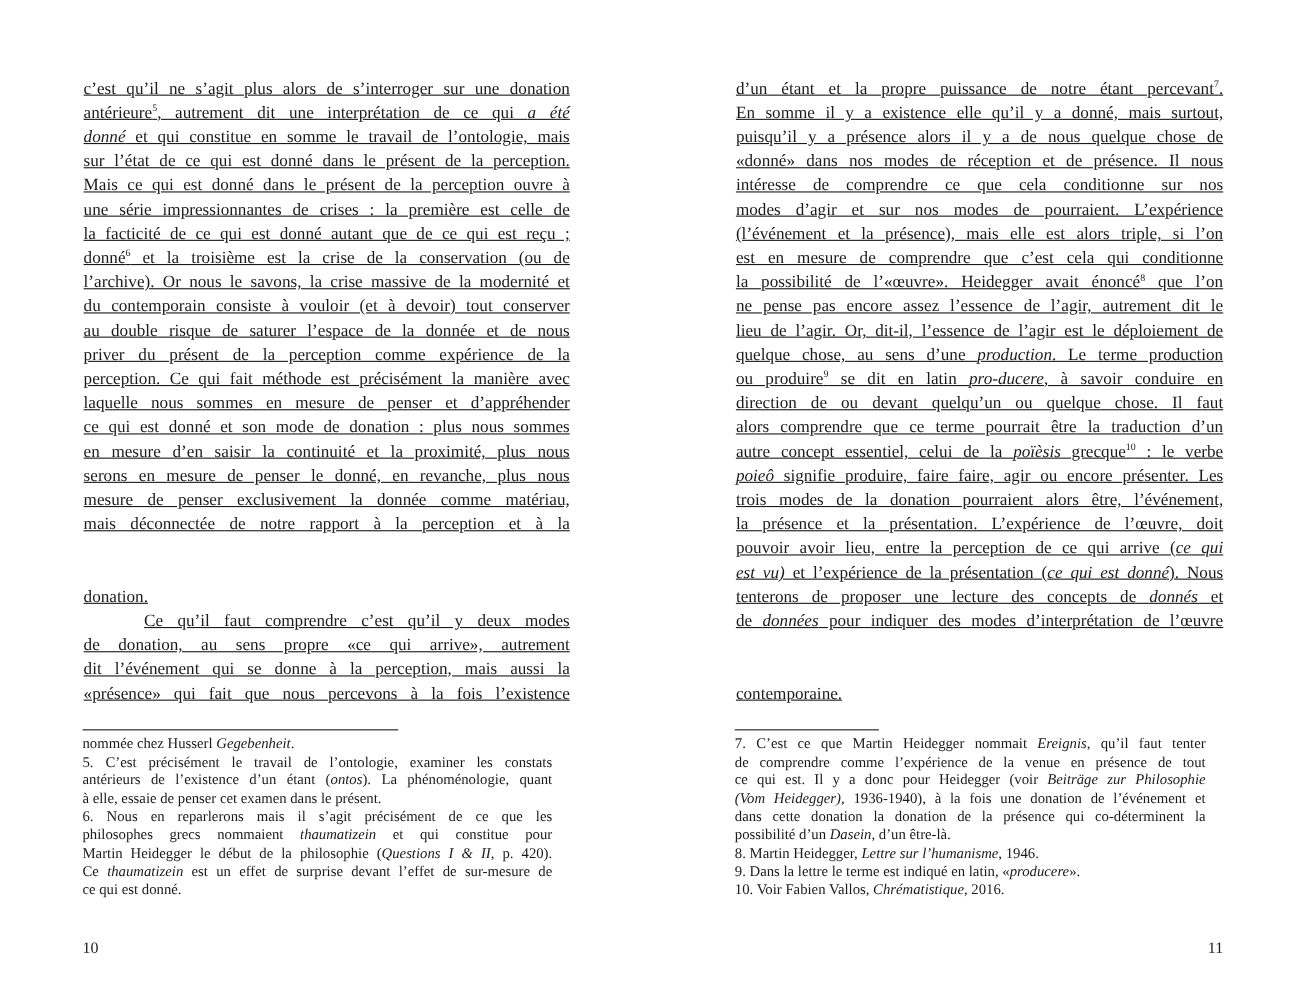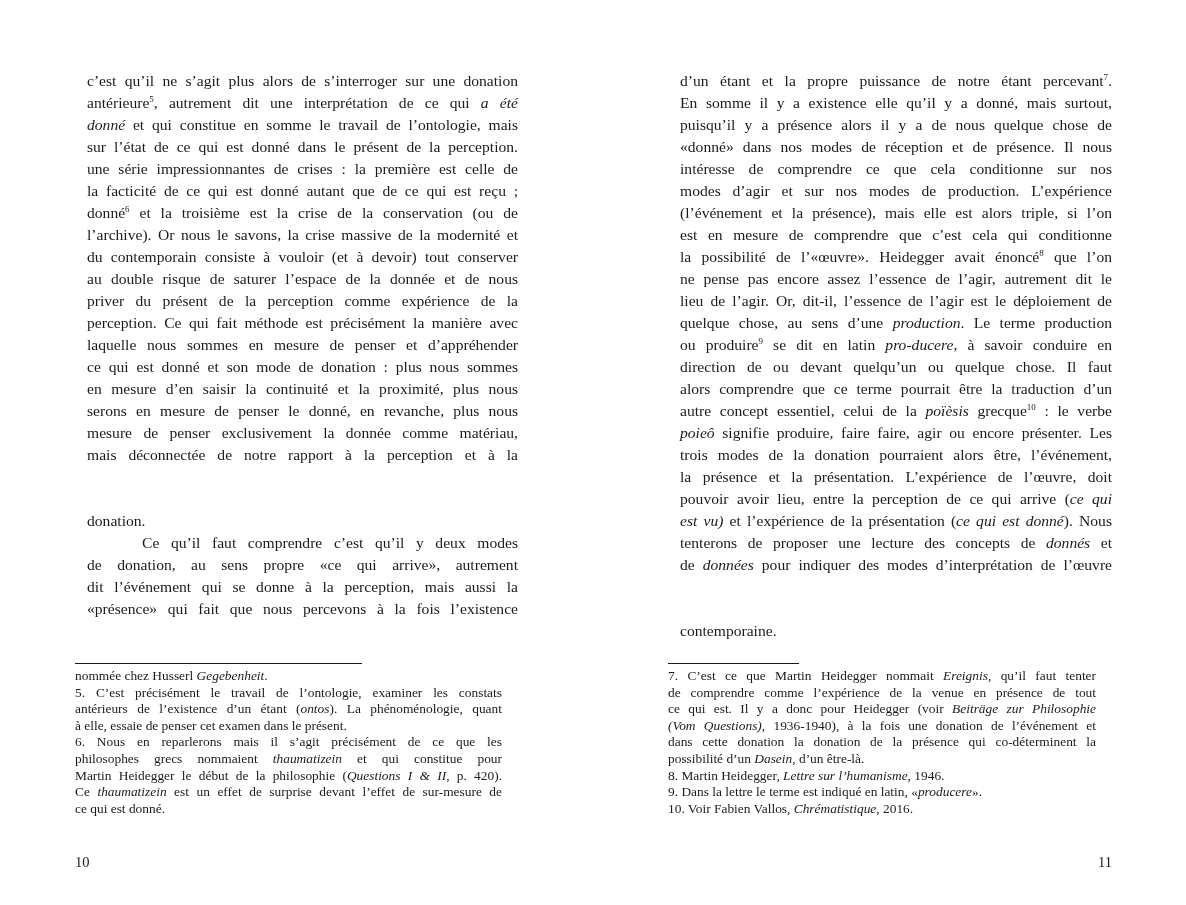--- a/index.html
+++ b/index.html
@@ -1,21 +1,21 @@
 <!DOCTYPE html>
 <html><head>
 <meta charset="utf-8">
 <style>
   html, body { margin: 0; padding: 0; background: #ffffff; }
   body { width: 1186px; height: 905px; position: relative; overflow: hidden;
          font-family: "Liberation Serif", "DejaVu Serif", serif; color: #1a1a1a; }
   .page { position: absolute; top: 0; height: 905px; }
   #page-left { left: 75px; width: 443px; }
   #page-right { left: 668px; width: 444px; }
-  .body-text { position: absolute; top: 70px; left: 12px; right: 0; }
+  .body-text { position: absolute; top: 70px; left: 1px; right: 0; text-decoration: underline; }
   .line { height: 22px; line-height: 22px; font-size: 15.6px; white-space: nowrap;
           text-align: justify; text-align-last: justify; overflow: visible; }
   .line.last { text-align-last: left; margin-top: 44px; }
   .line.indent { padding-left: 55px; }
   .fn-rule { position: absolute; height: 1px; background: #1a1a1a; }
   #page-left .fn-rule { top: 663px; left: 0; width: 287px; }
   #page-right .fn-rule { top: 663px; left: 0; width: 131px; }
   .footnotes { position: absolute; top: 668px; left: 0; right: 16px; }
   .fline { height: 16.6px; line-height: 16.6px; font-size: 13.4px; white-space: nowrap;
            text-align: justify; text-align-last: justify; }
@@ -28,20 +28,21 @@
 </style>
 </head>
 <body>
 
 <div class="page" id="page-left">
   <div class="body-text">
       <div class="line">c’est qu’il ne s’agit plus alors de s’interroger sur une donation</div>
       <div class="line">antérieure<sup>5</sup>, autrement dit une interprétation de ce qui <i>a été</i></div>
       <div class="line"><i>donné</i> et qui constitue en somme le travail de l’ontologie, mais</div>
       <div class="line">sur l’état de ce qui est donné dans le présent de la perception.</div>
+      <div class="line">Mais ce qui est donné dans le présent de la perception ouvre à</div>
       <div class="line">une série impressionnantes de crises : la première est celle de</div>
       <div class="line">la facticité de ce qui est donné autant que de ce qui est reçu ;</div>
       <div class="line">donné<sup>6</sup> et la troisième est la crise de la conservation (ou de</div>
       <div class="line">l’archive). Or nous le savons, la crise massive de la modernité et</div>
       <div class="line">du contemporain consiste à vouloir (et à devoir) tout conserver</div>
       <div class="line">au double risque de saturer l’espace de la donnée et de nous</div>
       <div class="line">priver du présent de la perception comme expérience de la</div>
       <div class="line">perception. Ce qui fait méthode est précisément la manière avec</div>
       <div class="line">laquelle nous sommes en mesure de penser et d’appréhender</div>
       <div class="line">ce qui est donné et son mode de donation : plus nous sommes</div>
@@ -70,21 +71,21 @@
   <div class="folio">10</div>
 </div>
 
 <div class="page" id="page-right">
   <div class="body-text">
       <div class="line">d’un étant et la propre puissance de notre étant percevant<sup>7</sup>.</div>
       <div class="line">En somme il y a existence elle qu’il y a donné, mais surtout,</div>
       <div class="line">puisqu’il y a présence alors il y a de nous quelque chose de</div>
       <div class="line">«donné» dans nos modes de réception et de présence. Il nous</div>
       <div class="line">intéresse de comprendre ce que cela conditionne sur nos</div>
-      <div class="line">modes d’agir et sur nos modes de production. L’expérience</div>
+      <div class="line">modes d’agir et sur nos modes de pourraient. L’expérience</div>
       <div class="line">(l’événement et la présence), mais elle est alors triple, si l’on</div>
       <div class="line">est en mesure de comprendre que c’est cela qui conditionne</div>
       <div class="line">la possibilité de l’«œuvre». Heidegger avait énoncé<sup>8</sup> que l’on</div>
       <div class="line">ne pense pas encore assez l’essence de l’agir, autrement dit le</div>
       <div class="line">lieu de l’agir. Or, dit-il, l’essence de l’agir est le déploiement de</div>
       <div class="line">quelque chose, au sens d’une <i>production</i>. Le terme production</div>
       <div class="line">ou produire<sup>9</sup> se dit en latin <i>pro-ducere</i>, à savoir conduire en</div>
       <div class="line">direction de ou devant quelqu’un ou quelque chose. Il faut</div>
       <div class="line">alors comprendre que ce terme pourrait être la traduction d’un</div>
       <div class="line">autre concept essentiel, celui de la <i>poïèsis</i> grecque<sup>10</sup> : le verbe</div>
@@ -95,21 +96,21 @@
       <div class="line"><i>est vu)</i> et l’expérience de la présentation (<i>ce qui est donné</i>). Nous</div>
       <div class="line">tenterons de proposer une lecture des concepts de <i>donnés</i> et</div>
       <div class="line">de <i>données</i> pour indiquer des modes d’interprétation de l’œuvre</div>
       <div class="line last">contemporaine.</div>
     </div>
   <div class="fn-rule"></div>
   <div class="footnotes">
       <div class="fline">7. C’est ce que Martin Heidegger nommait <i>Ereignis</i>, qu’il faut tenter</div>
       <div class="fline">de comprendre comme l’expérience de la venue en présence de tout</div>
       <div class="fline">ce qui est. Il y a donc pour Heidegger (voir <i>Beiträge zur Philosophie</i></div>
-      <div class="fline"><i>(Vom Questions)</i>, 1936-1940), à la fois une donation de l’événement et</div>
+      <div class="fline"><i>(Vom Heidegger)</i>, 1936-1940), à la fois une donation de l’événement et</div>
       <div class="fline">dans cette donation la donation de la présence qui co-déterminent la</div>
       <div class="fline last">possibilité d’un <i>Dasein</i>, d’un être-là.</div>
       <div class="fline last">8. Martin Heidegger, <i>Lettre sur l’humanisme</i>, 1946.</div>
       <div class="fline last">9. Dans la lettre le terme est indiqué en latin, «<i>producere</i>».</div>
       <div class="fline last">10. Voir Fabien Vallos, <i>Chrématistique</i>, 2016.</div>
     </div>
   <div class="folio">11</div>
 </div>
 
 </body></html>

